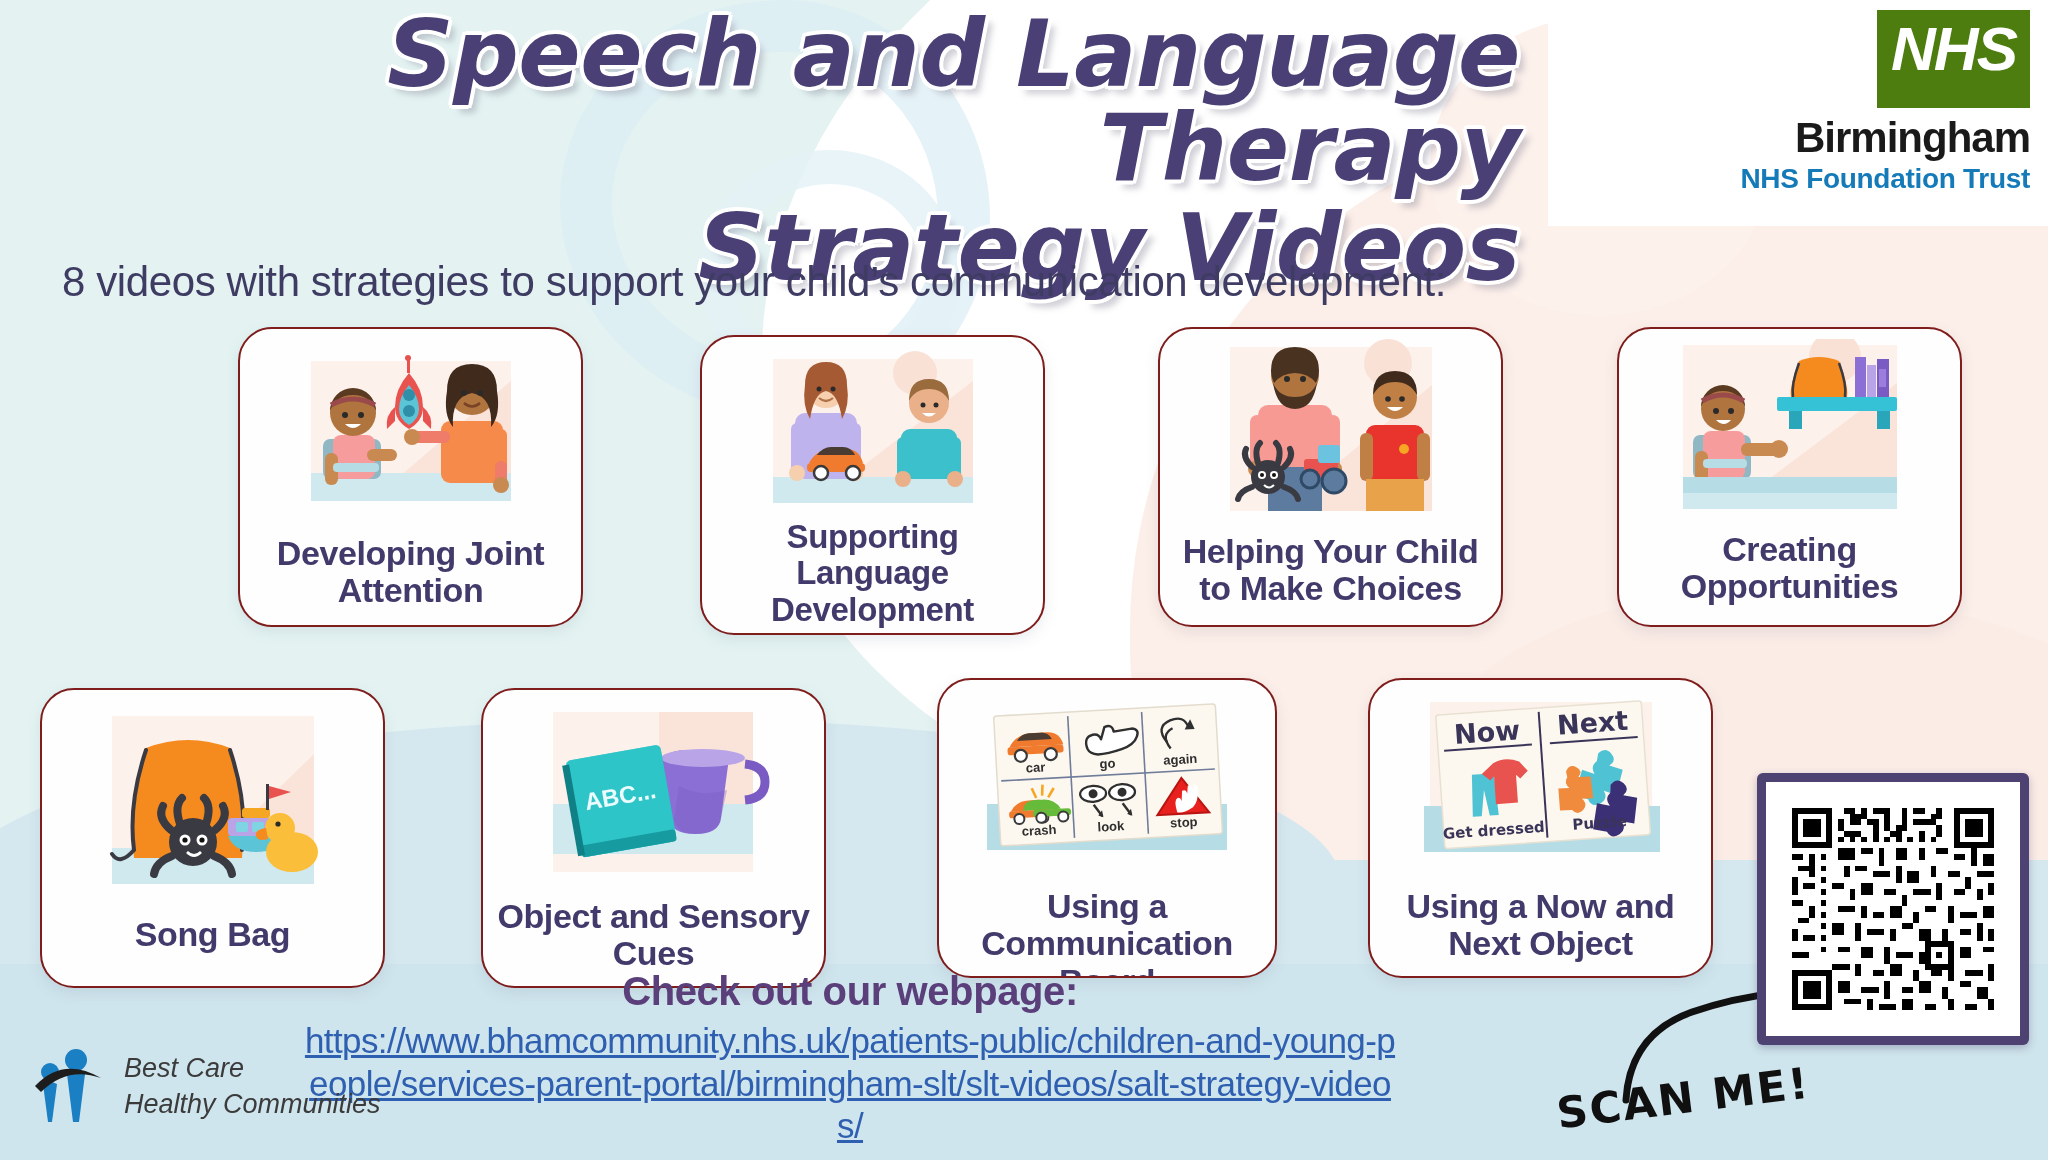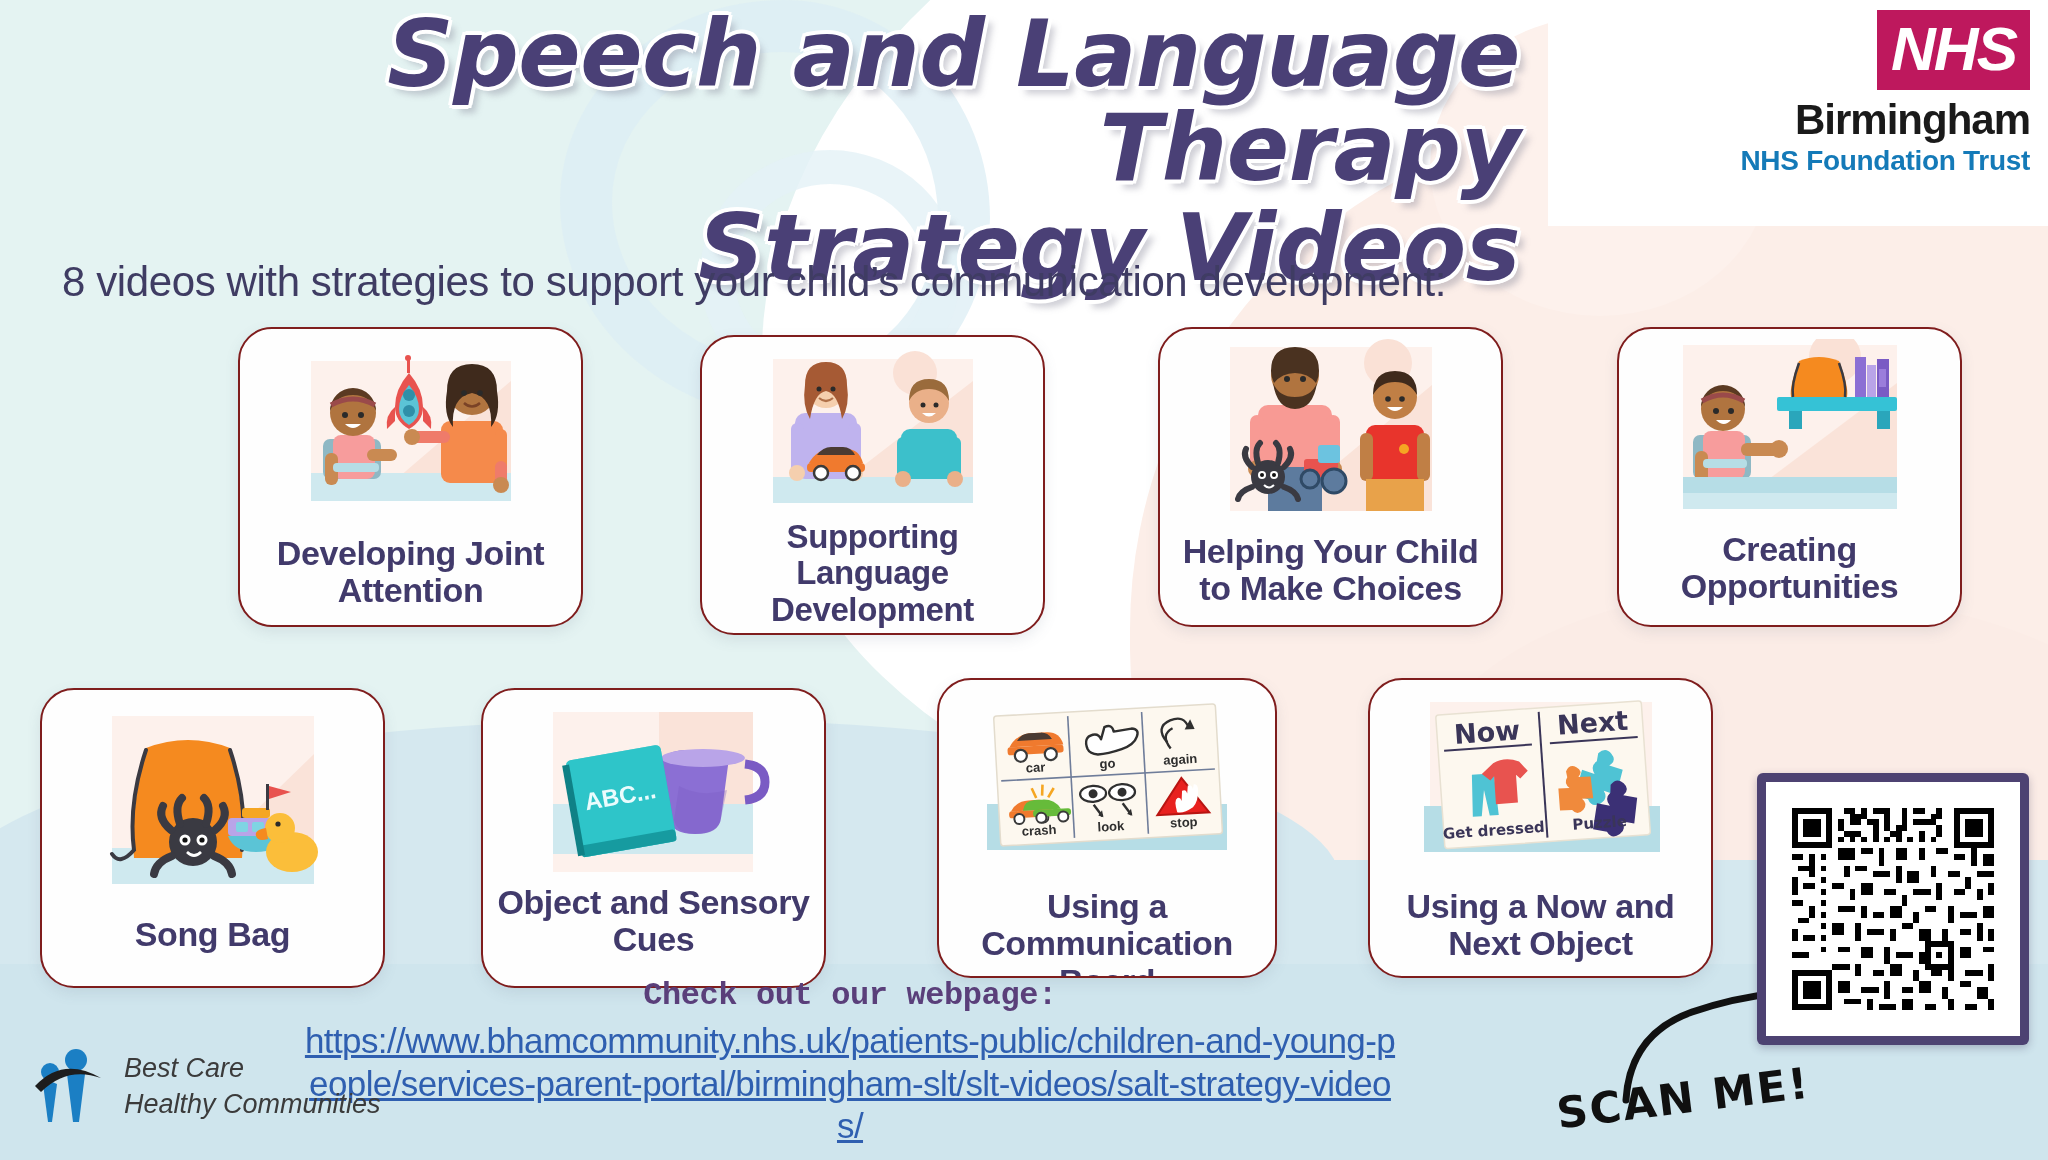--- a/index.html
+++ b/index.html
@@ -94,29 +94,29 @@
        7px 8px 6px rgba(120,120,140,.35);
   }
   .title-line.second { font-size: 92px; margin-top: 6px; }
 
   .nhs-logo {
     position: absolute; right: 18px; top: 10px; z-index: 8;
     width: 470px; text-align: right;
   }
   .nhs-badge {
     display: inline-block;
-    background: #be185d;
+    background: #4d7c0f;
     color: #ffffff;
     font-family: "Liberation Sans", sans-serif;
     font-weight: 700;
     font-style: italic;
     font-size: 62px;
     line-height: 1;
     letter-spacing: -2px;
-    padding: 8px 14px 10px 14px;
+    padding: 8px 14px 28px 14px;
   }
   .nhs-trust-1, .nhs-trust-2 {
     font-family: "Liberation Sans", sans-serif;
     font-weight: 700;
     color: #1a1a1a;
     font-size: 42px;
     line-height: 1.04;
     letter-spacing: -1px;
   }
   .nhs-trust-1 { margin-top: 8px; }
@@ -183,37 +183,37 @@
   #card-0 .label { margin-top: 12px; }
   #card-1 .art { height: 160px; margin-top: 14px; }
   #card-1 .label { margin-top: 8px; font-size: 33px; }
   #card-2 .art { height: 182px; margin-top: 10px; }
   #card-2 .label { margin-top: 12px; }
   #card-3 .art { height: 178px; margin-top: 10px; }
   #card-3 .label { margin-top: 14px; }
   #card-4 .art { height: 180px; margin-top: 20px; }
   #card-4 .label { margin-top: 26px; }
   #card-5 .art { height: 174px; margin-top: 16px; }
-  #card-5 .label { margin-top: 4px; }
+  #card-5 .label { margin-top: 18px; }
   #card-6 .art { height: 178px; margin-top: 14px; }
   #card-6 .label { margin-top: 16px; }
   #card-7 .art { height: 180px; margin-top: 14px; }
   #card-7 .label { margin-top: 14px; }
 
   .art svg { display: block; margin: 0 auto; }
 
   
   .footer {
     position: absolute; left: 0; bottom: 12px; width: 1700px; z-index: 7;
     text-align: center;
   }
   .footer-head {
-    font-family: Liberation Mono, monospace;
+    font-family: Liberation Sans, sans-serif;
     font-weight: 700;
-    font-size: 32px;
+    font-size: 40px;
     color: #5a3f7a;
     letter-spacing: -0.4px;
   }
   .footer-url {
     font-family: "Liberation Sans", sans-serif;
     font-size: 35px;
     color: #2f5fb0;
     text-decoration: underline;
     line-height: 1.22;
     margin-top: 6px;

